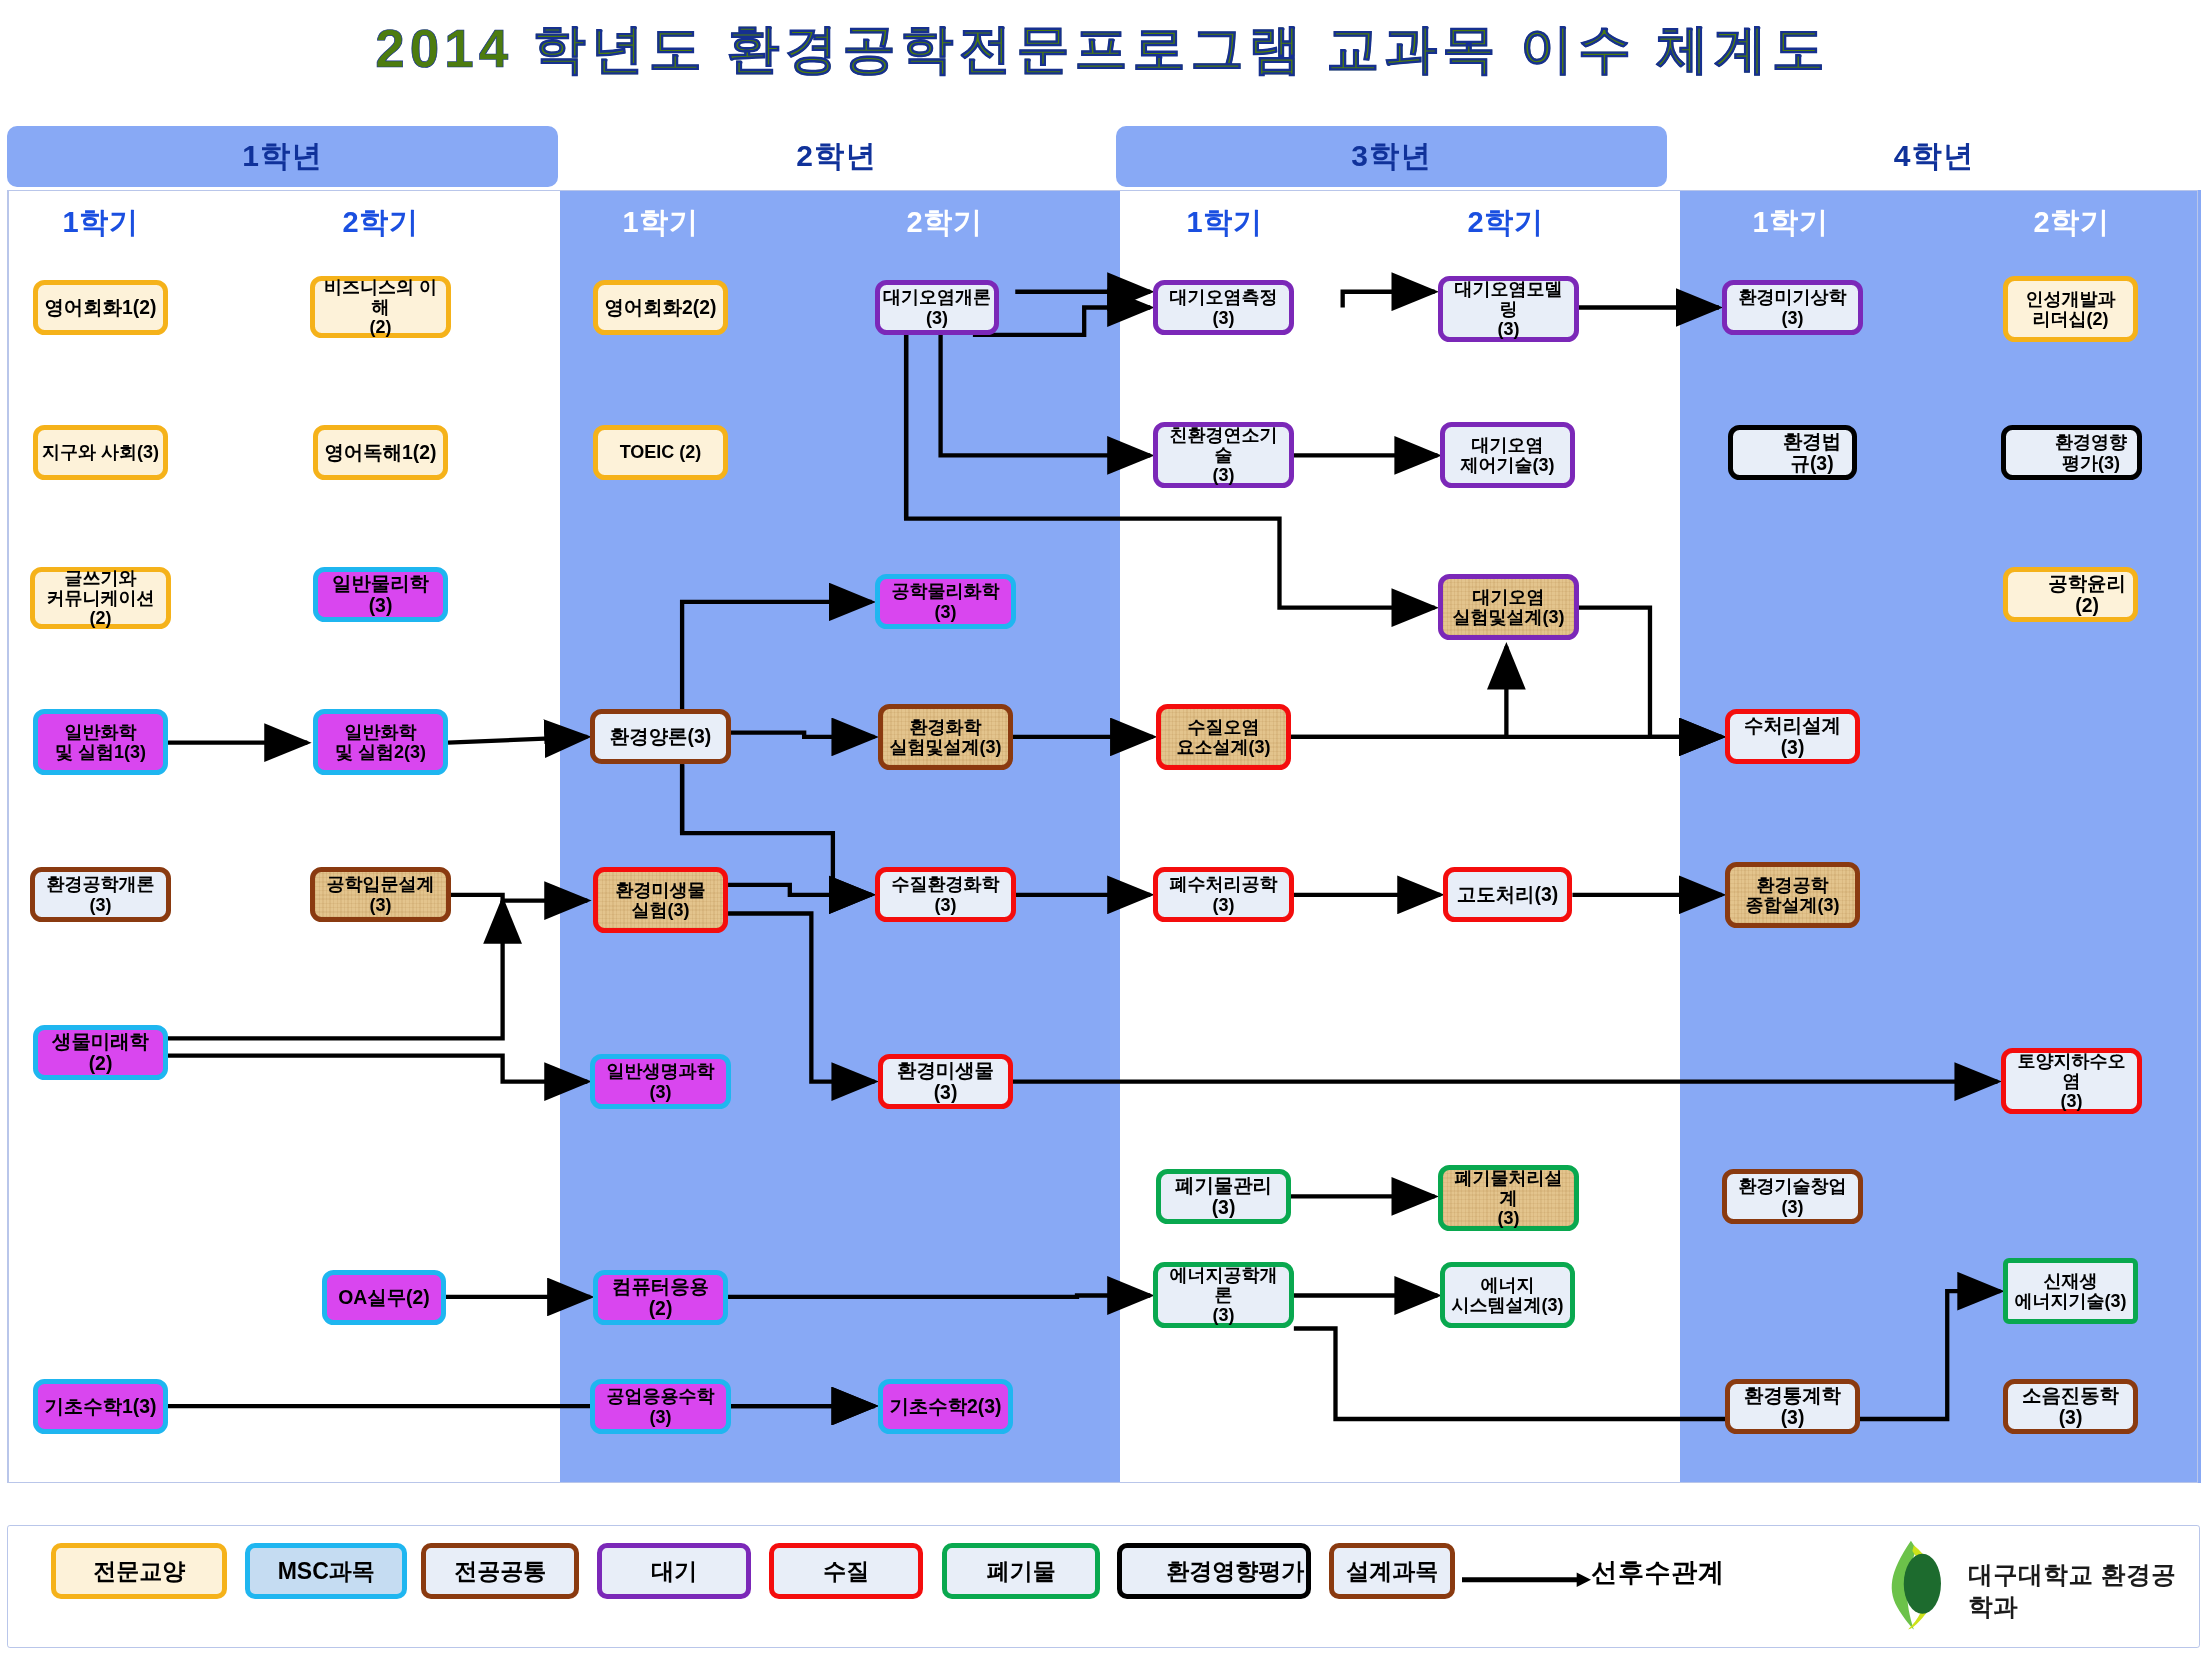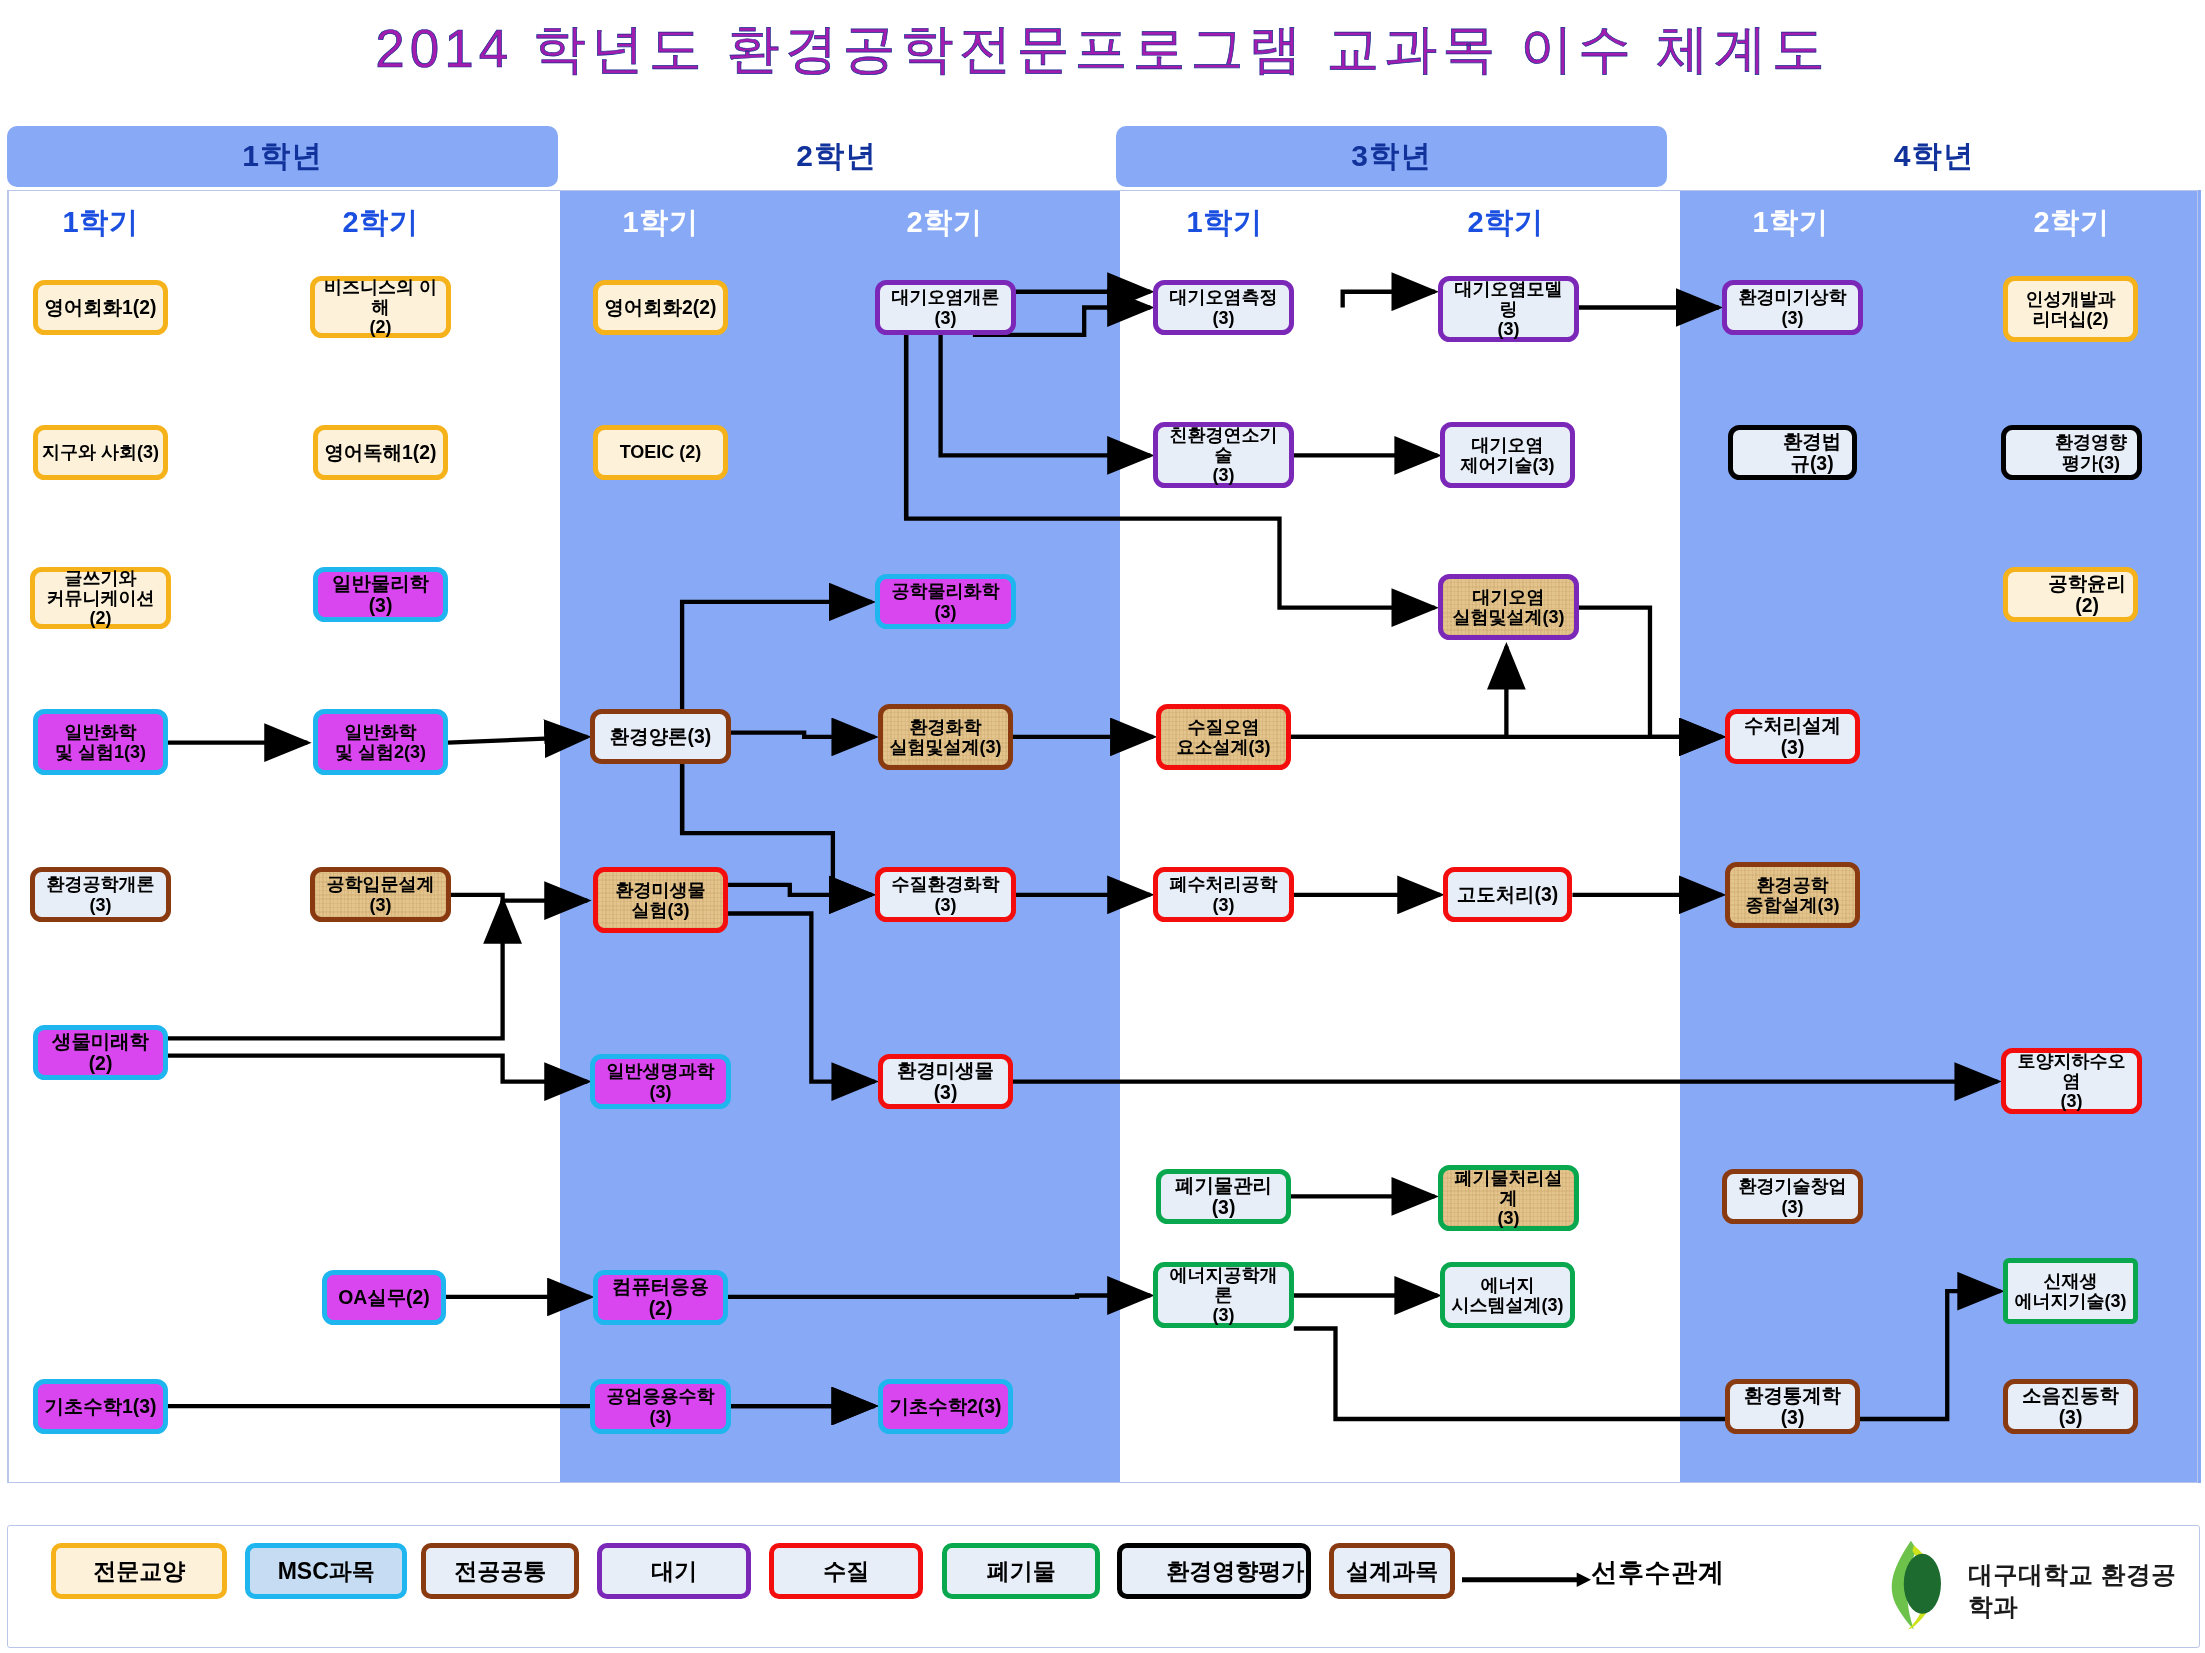--- a/index.html
+++ b/index.html
@@ -9,21 +9,21 @@
     font-family:"Liberation Sans","DejaVu Sans",sans-serif;
     overflow:hidden;
     position:relative;
   }
   #root{position:absolute;inset:0;}
 
   
   .title{
     position:absolute;left:0;top:14.4px;width:2205px;
     text-align:center;
-    font-size:53px;font-weight:normal;color:#a21caf;
+    font-size:53px;font-weight:bold;color:#4d7c0f;
     letter-spacing:5px;
     -webkit-text-stroke:0.7px #16308f;
   }
 
   
   .yearband{position:absolute;left:7.2px;top:126px;width:2191px;height:61px;}
   .yearcell{
     position:absolute;top:0;height:61px;
     display:flex;align-items:center;justify-content:center;
     font-size:30px;font-weight:bold;color:#10329a;
@@ -248,21 +248,21 @@
       <div class="course c-core design" style="left: 310px; top: 867px; width: 141px; height: 55px; font-size: 18px;">공학입문설계(3)</div>
       <div class="course c-msc" style="left: 322px; top: 1270px; width: 124px; height: 55px;">OA실무(2)</div>
       <div class="course c-gen" style="left: 593px; top: 280px; width: 135px; height: 55px;">영어회화2(2)</div>
       <div class="course c-gen" style="left: 593px; top: 425px; width: 135px; height: 55px; font-size: 18px;">TOEIC  (2)</div>
       <div class="course c-core" style="left: 590px; top: 709px; width: 141px; height: 55px;">환경양론(3)</div>
       <div class="course c-water design" style="left: 593px; top: 867px; width: 135px; height: 66px; font-size: 18px;">환경미생물
 실험(3)</div>
       <div class="course c-msc" style="left: 590px; top: 1054px; width: 141px; height: 55px; font-size: 18px;">일반생명과학(3)</div>
       <div class="course c-msc" style="left: 593px; top: 1270px; width: 135px; height: 55px;">컴퓨터응용(2)</div>
       <div class="course c-msc" style="left: 590px; top: 1379px; width: 141px; height: 55px; font-size: 18px;">공업응용수학(3)</div>
-      <div class="course c-air" style="left: 875px; top: 280px; width: 141px; height: 55px; font-size: 18px;">대기오염개론(3)</div>
+      <div class="course c-air" style="left: 875px; top: 280px; width: 124px; height: 55px; font-size: 18px;">대기오염개론(3)</div>
       <div class="course c-msc" style="left: 875px; top: 574px; width: 141px; height: 55px; font-size: 18px;">공학물리화학(3)</div>
       <div class="course c-core design" style="left: 878px; top: 704px; width: 135px; height: 66px; font-size: 18px;">환경화학
 실험및설계(3)</div>
       <div class="course c-water" style="left: 875px; top: 867px; width: 141px; height: 55px; font-size: 18px;">수질환경화학(3)</div>
       <div class="course c-water" style="left: 878px; top: 1054px; width: 135px; height: 55px;">환경미생물(3)</div>
       <div class="course c-msc" style="left: 878px; top: 1379px; width: 135px; height: 55px;">기초수학2(3)</div>
       <div class="course c-air" style="left: 1153px; top: 280px; width: 141px; height: 55px; font-size: 18px;">대기오염측정(3)</div>
       <div class="course c-air" style="left: 1153px; top: 422px; width: 141px; height: 66px; font-size: 18px;">친환경연소기술
 (3)</div>
       <div class="course c-water design" style="left: 1156px; top: 704px; width: 135px; height: 66px; font-size: 18px;">수질오염

